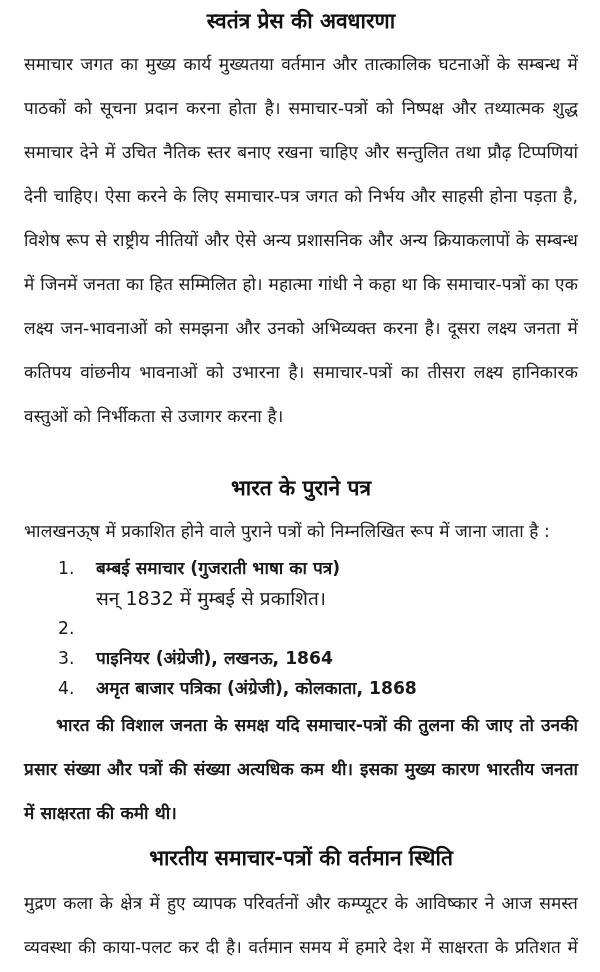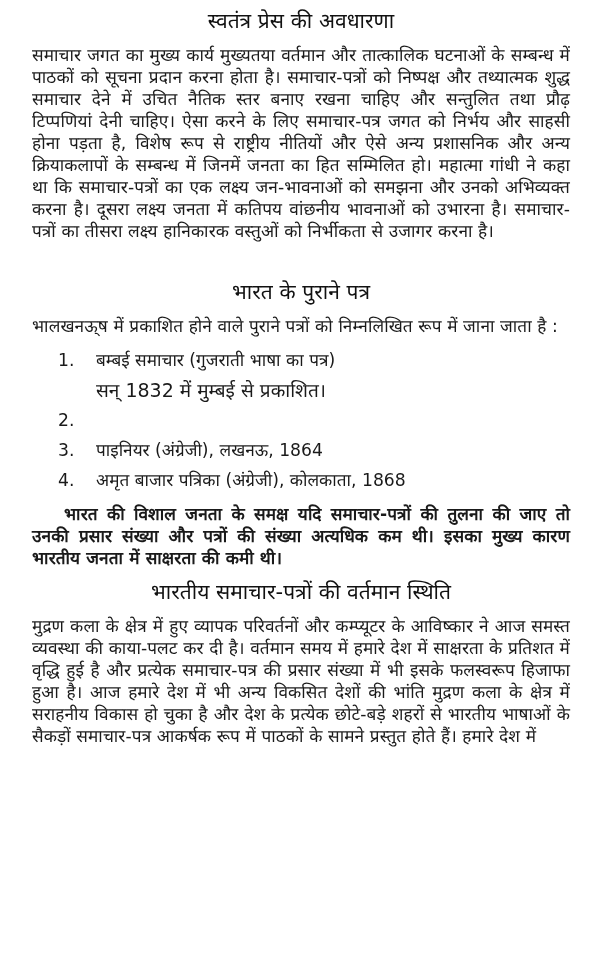--- a/index.html
+++ b/index.html
@@ -3,35 +3,35 @@
   <meta charset="utf-8">
   <style>
     html, body { margin: 0; padding: 0; background: #ffffff; }
     body {
       width: 600px; height: 972px; overflow: hidden;
       font-family: "DejaVu Sans", "Liberation Sans", sans-serif;
       color: #1a1a1a;
     }
     .page { position: relative; width: 600px; height: 972px; padding: 0 22px 0 24px; box-sizing: border-box; }
     .heading {
-      text-align: center; font-weight: normal; font-size: 21px;
+      text-align: center; font-weight: bold; font-size: 21px;
       line-height: 30px; margin: 0; color: #111;
     }
     .h1 { padding-top: 6px; margin-bottom: 6px; }
     .h2 { margin-top: 35px; margin-bottom: 6px; }
     .h3 { margin-top: 8px; margin-bottom: 8px; }
     .para {
-      font-size: 17.2px; line-height: 22px; margin: 8px;
+      font-size: 17.2px; line-height: 44px; margin: 0;
       text-align: justify; text-align-last: left; letter-spacing: 0.1px;
     }
     .para.indent { text-indent: 32px; font-weight: bold; }
     .list { margin: 0; padding: 0; list-style: none; }
     .list-item { display: flex; font-size: 17.2px; line-height: 30px; }
     .list-num { width: 38px; padding-left: 34px; flex: none; box-sizing: content-box; }
-    .list-text { flex: 1; }
+    .list-text { flex: 1; font-weight: bold; }
     .sub-line { padding-left: 72px; font-size: 19px; line-height: 30px; }
   </style>
 </head>
 <body>
 
 <div class="page">
 
   <h2 class="heading h1">स्वतंत्र प्रेस की अवधारणा</h2>
   <p class="para">समाचार जगत का मुख्य कार्य मुख्यतया वर्तमान और तात्कालिक घटनाओं के सम्बन्ध में पाठकों को सूचना प्रदान करना होता है। समाचार-पत्रों को निष्पक्ष और तथ्यात्मक शुद्ध समाचार देने में उचित नैतिक स्तर बनाए रखना चाहिए और सन्तुलित तथा प्रौढ़ टिप्पणियां देनी चाहिए। ऐसा करने के लिए समाचार-पत्र जगत को निर्भय और साहसी होना पड़ता है, विशेष रूप से राष्ट्रीय नीतियों और ऐसे अन्य प्रशासनिक और अन्य क्रियाकलापों के सम्बन्ध में जिनमें जनता का हित सम्मिलित हो। महात्मा गांधी ने कहा था कि समाचार-पत्रों का एक लक्ष्य जन-भावनाओं को समझना और उनको अभिव्यक्त करना है। दूसरा लक्ष्य जनता में कतिपय वांछनीय भावनाओं को उभारना है। समाचार-पत्रों का तीसरा लक्ष्य हानिकारक वस्तुओं को निर्भीकता से उजागर करना है।</p>
 

